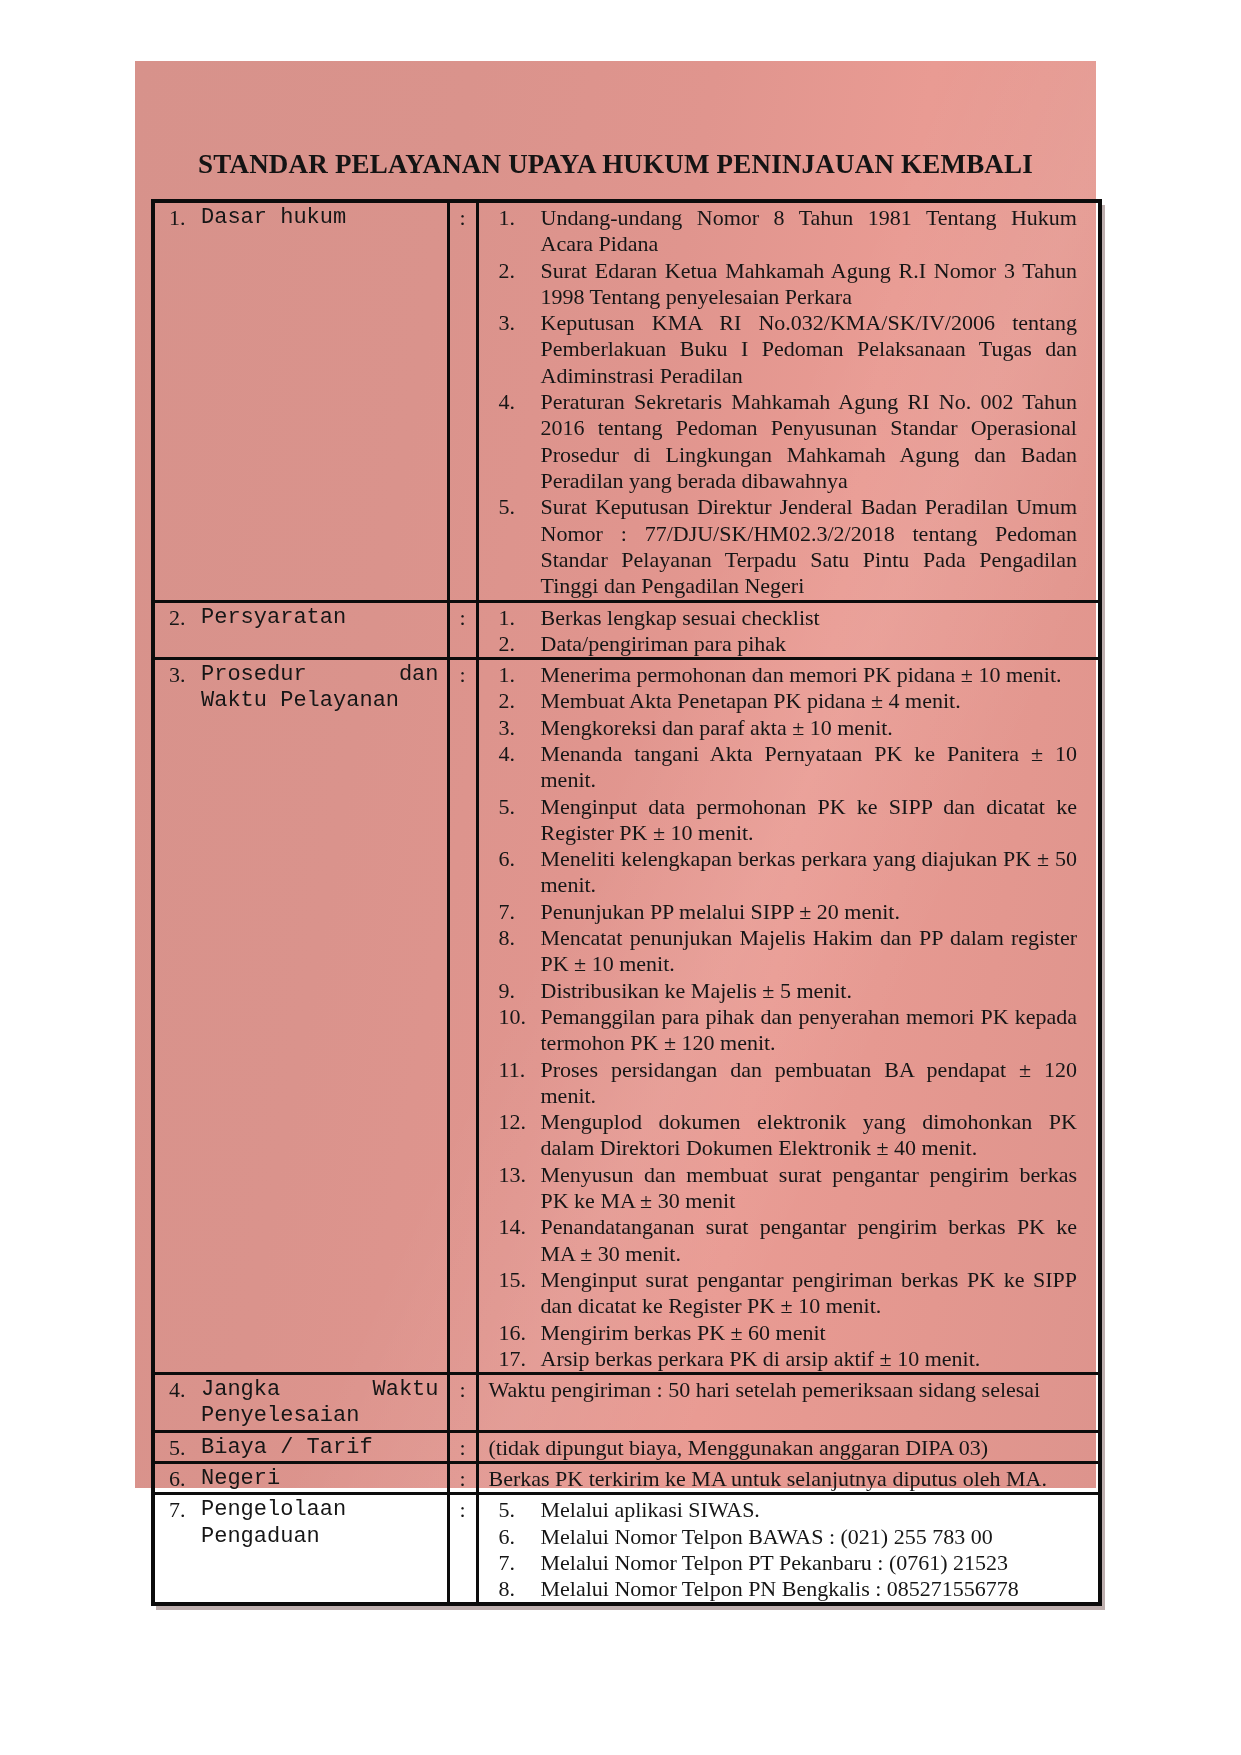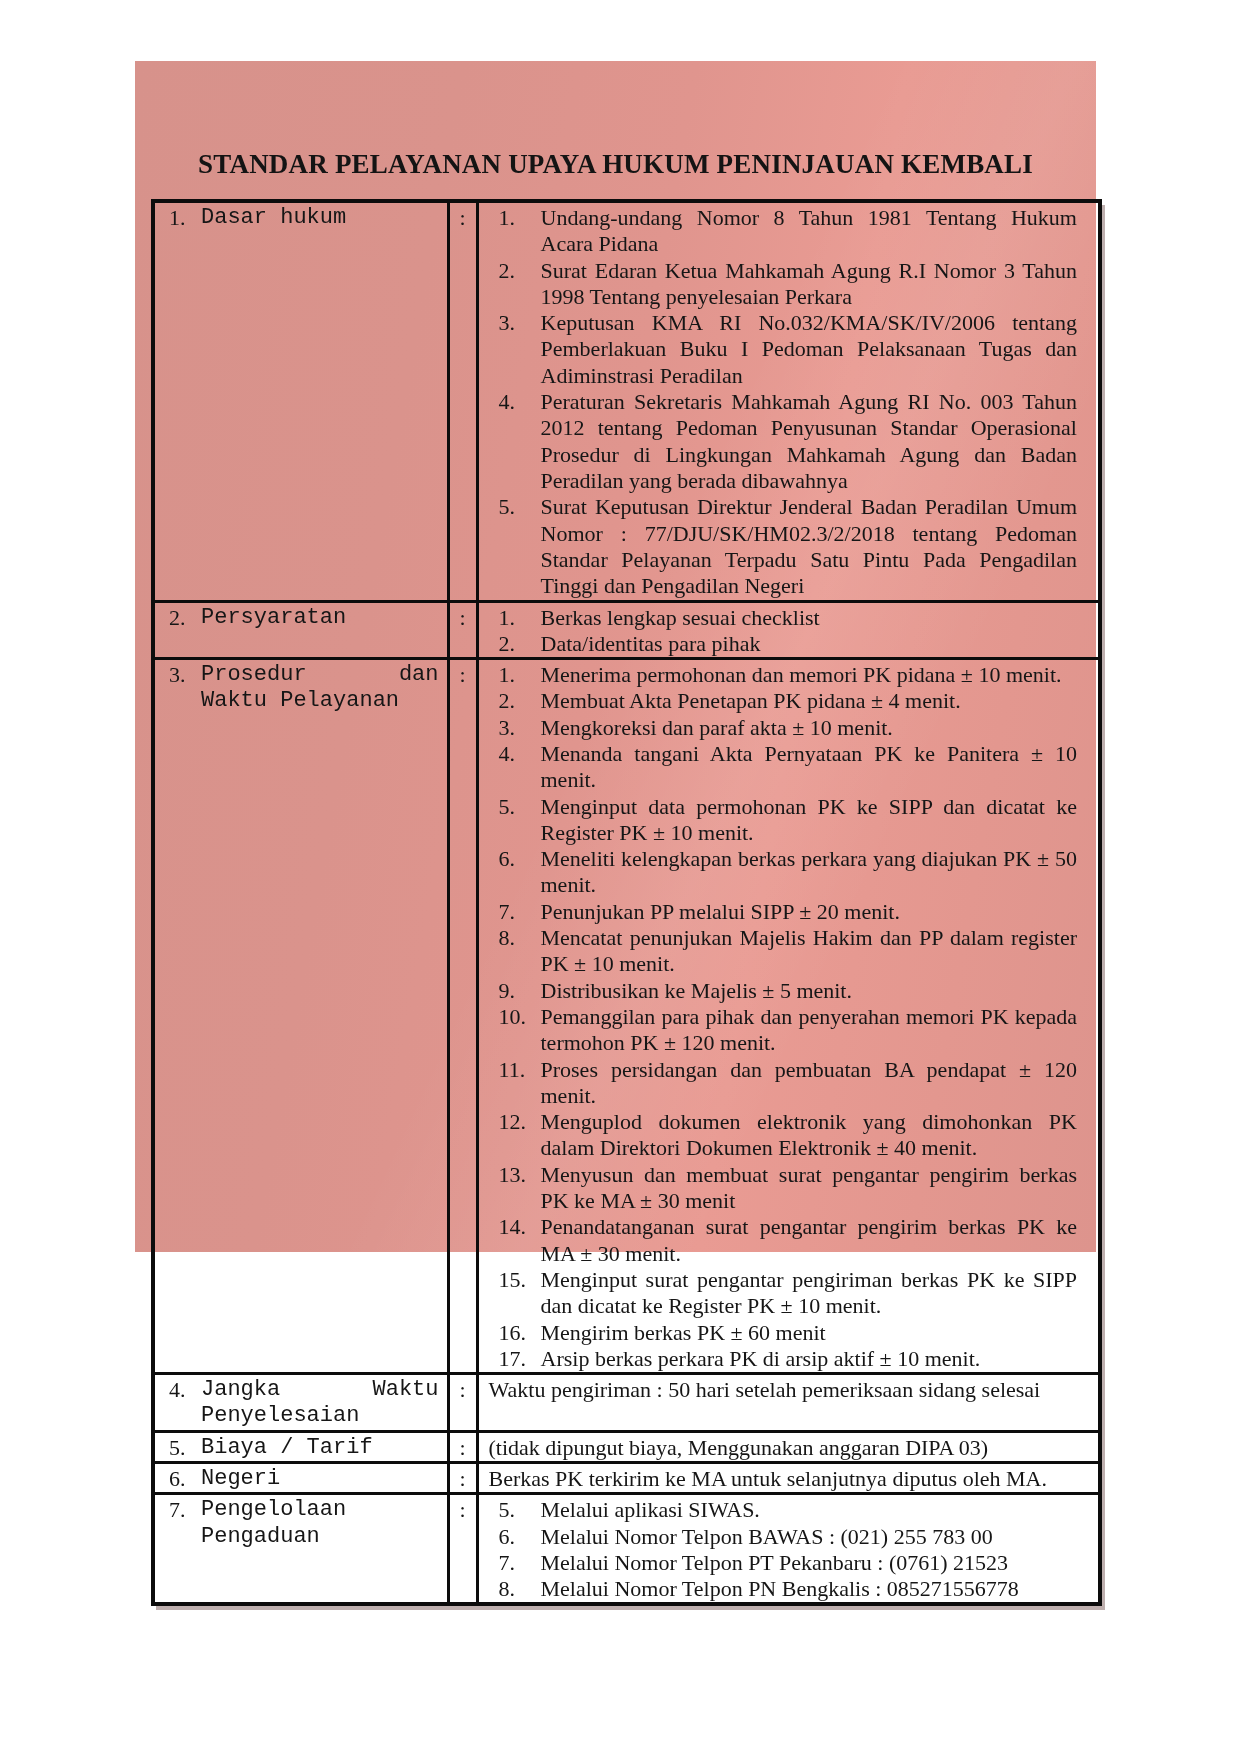--- a/index.html
+++ b/index.html
@@ -7,21 +7,21 @@
     width:1241px; height:1755px;
     background:#ffffff;
     position:relative;
     overflow:hidden;
     font-family:"Liberation Serif","DejaVu Serif",serif;
     color:#161616;
     -webkit-font-smoothing:antialiased;
   }
   .page {
     position:absolute; left:135px; top:61px;
-    width:961px; height:1191px;
+    width:961px; height:1427px;
     background-image:
       linear-gradient(115deg, rgba(255,255,255,0) 50%, rgba(255,255,255,0.07) 62%, rgba(255,255,255,0) 74%),
       linear-gradient(100deg, #d7928b 0%, #da938c 28%, #e0958e 48%, #e99b93 66%, #e3978f 84%, #dd948d 100%);
   }
   .doc-title {
     margin:88px auto 0;
     text-align:center;
     font-weight:700;
     font-size:27px;
     line-height:30px;
@@ -81,36 +81,36 @@
       <td class="c-label">
         <span class="rno">1.</span>
         <div class="ltext">Dasar hukum</div>
       </td>
       <td class="c-colon">:</td>
       <td class="c-content">
         <ol class="clist">
               <li data-num="1.">Undang-undang Nomor 8 Tahun 1981 Tentang Hukum Acara Pidana</li>
               <li data-num="2.">Surat Edaran Ketua Mahkamah Agung R.I Nomor 3 Tahun 1998 Tentang penyelesaian Perkara</li>
               <li data-num="3.">Keputusan KMA RI No.032/KMA/SK/IV/2006 tentang Pemberlakuan Buku I Pedoman Pelaksanaan Tugas dan Adiminstrasi Peradilan</li>
-              <li data-num="4.">Peraturan Sekretaris Mahkamah Agung RI No. 003 Tahun 2012 tentang Pedoman Penyusunan Standar Operasional Prosedur di Lingkungan Mahkamah Agung dan Badan Peradilan yang berada dibawahnya</li>
+              <li data-num="4.">Peraturan Sekretaris Mahkamah Agung RI No. 002 Tahun 2016 tentang Pedoman Penyusunan Standar Operasional Prosedur di Lingkungan Mahkamah Agung dan Badan Peradilan yang berada dibawahnya</li>
               <li data-num="5.">Surat Keputusan Direktur Jenderal Badan Peradilan Umum Nomor : 77/DJU/SK/HM02.3/2/2018 tentang Pedoman Standar Pelayanan Terpadu Satu Pintu Pada Pengadilan Tinggi dan Pengadilan Negeri</li>
             </ol>
       </td>
     </tr>
 
     <tr style="height:57px;">
       <td class="c-label">
         <span class="rno">2.</span>
         <div class="ltext">Persyaratan</div>
       </td>
       <td class="c-colon">:</td>
       <td class="c-content">
         <ol class="clist">
               <li data-num="1.">Berkas lengkap sesuai checklist</li>
-              <li data-num="2.">Data/identitas para pihak</li>
+              <li data-num="2.">Data/pengiriman para pihak</li>
             </ol>
       </td>
     </tr>
 
     <tr style="height:714px;">
       <td class="c-label">
         <span class="rno">3.</span>
         <div class="ltext">Prosedur dan Waktu Pelayanan</div>
       </td>
       <td class="c-colon">:</td>

